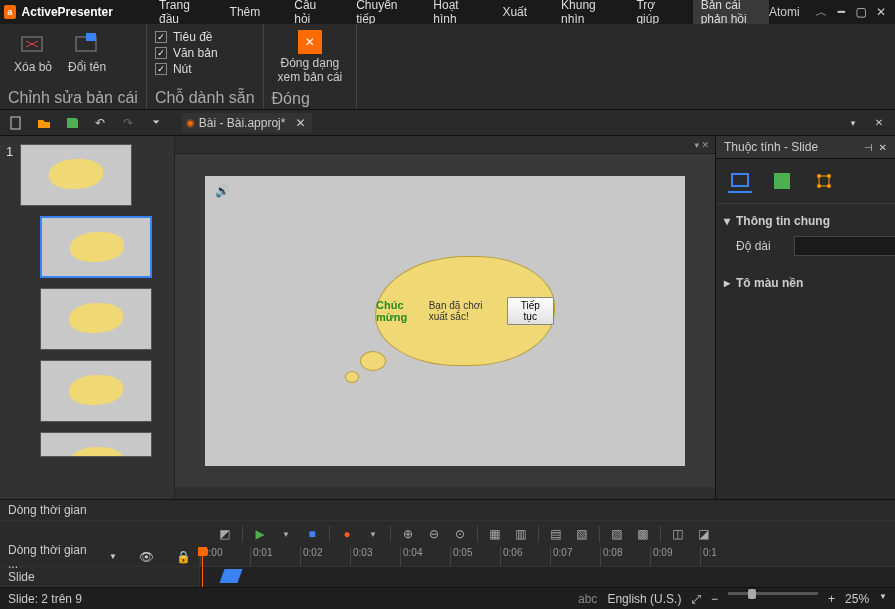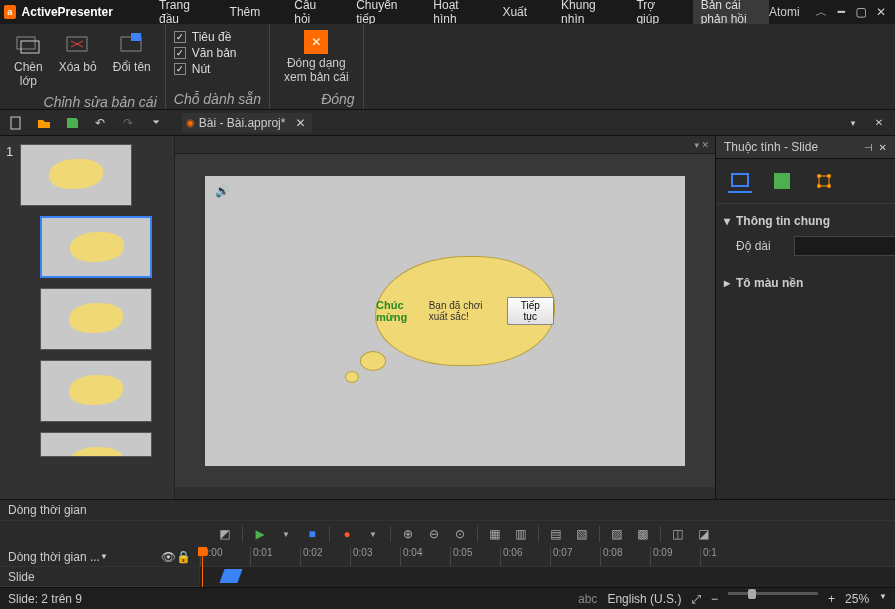--- a/index.html
+++ b/index.html
@@ -12,21 +12,21 @@
 .titlebar .menu-item { color: #ddd; padding: 0 8px; height: 36px; display: flex; align-items: center; cursor: pointer; margin-left: 18px; }
 .titlebar .menu-item.active { background: #3a3a3a; }
 .titlebar .spacer { flex: 1; }
 .titlebar .company { color: #ccc; margin-right: 12px; }
 .titlebar .win-btn { width: 24px; height: 24px; display: flex; align-items: center; justify-content: center; color: #ccc; cursor: pointer; }
 
 
 .ribbon { background: #2a2a2a; height: 86px; display: flex; border-bottom: 1px solid #111; }
 .ribbon-group { display: flex; flex-direction: column; border-right: 1px solid #444; padding: 2px 8px; }
 .ribbon-group-content { flex: 1; display: flex; align-items: flex-start; gap: 4px; }
-.ribbon-group-label { text-align: right; color: #aaa; font-size: 14px; padding-top: 2px; font-style: italic; }
+.ribbon-group-label { text-align: left; color: #aaa; font-size: 16px; padding-top: 2px; }
 .ribbon-btn { display: flex; flex-direction: column; align-items: center; padding: 4px 6px; cursor: pointer; color: #ccc; }
 .ribbon-btn .icon-box { width: 28px; height: 28px; display: flex; align-items: center; justify-content: center; margin-bottom: 2px; }
 .ribbon-check-list { display: flex; flex-direction: column; gap: 2px; padding-top: 4px; }
 .ribbon-check { display: flex; align-items: center; gap: 6px; color: #ddd; cursor: pointer; }
 .ribbon-check .box { width: 12px; height: 12px; border: 1px solid #888; display: flex; align-items: center; justify-content: center; color: #fff; font-size: 9px; line-height: 1; }
 
 
 .quickbar { background: #2a2a2a; height: 26px; display: flex; align-items: center; padding: 0 6px; gap: 8px; border-bottom: 1px solid #111; }
 .quickbar .qbtn { width: 20px; height: 20px; display: flex; align-items: center; justify-content: center; cursor: pointer; color: #ccc; }
 .quickbar .tab { display: flex; align-items: center; background: #333; padding: 0 6px 0 4px; height: 20px; border-radius: 2px; margin-left: 8px; }
@@ -78,21 +78,21 @@
 .timeline-area { background: #2a2a2a; border-top: 1px solid #111; }
 .timeline-header { display: flex; align-items: center; padding: 3px 8px; }
 .timeline-controls { display: flex; align-items: center; padding: 4px 8px; gap: 8px; border-top: 1px solid #333; }
 .tl-btn { width: 18px; height: 18px; display: flex; align-items: center; justify-content: center; cursor: pointer; color: #aaa; }
 .tl-play { color: #4caf50; }
 .tl-stop { color: #3b82f6; }
 .tl-rec { color: #ff5722; }
 .tl-sep { width: 1px; height: 16px; background: #444; }
 .timeline-body { display: flex; height: 40px; }
 .timeline-label-col { width: 200px; border-right: 1px solid #333; }
-.timeline-label-row { display: flex; align-items: center; padding: 2px 8px; gap: 0; height: 20px; border-bottom: 1px solid #333; }
+.timeline-label-row { display: flex; align-items: center; padding: 2px 8px; gap: 22px; height: 20px; border-bottom: 1px solid #333; }
 .timeline-track-col { flex: 1; position: relative; }
 .timeline-ruler { display: flex; height: 20px; border-bottom: 1px solid #333; position: relative; }
 .ruler-tick { flex: 0 0 50px; color: #999; font-size: 10px; border-left: 1px solid #444; padding-left: 2px; }
 .playhead { position: absolute; top: 0; bottom: 0; width: 1px; background: #ff6b00; }
 .playhead-top { position: absolute; top: 0; left: -4px; width: 9px; height: 9px; background: #ff6b00; }
 .track-row { height: 20px; background: #222; position: relative; }
 .track-item { position: absolute; top: 2px; height: 14px; background: #3b82f6; transform: skewX(-20deg); }
 
 
 .statusbar { height: 22px; background: #1e1e1e; border-top: 1px solid #111; display: flex; align-items: center; padding: 0 8px; gap: 12px; }
@@ -126,30 +126,20 @@
   <div class="win-btn">▢</div>
   <div class="win-btn">✕</div>
 </div>
 
 <div class="ribbon">
   <div class="ribbon-group">
     <div class="ribbon-group-content">
       <div class="ribbon-btn">
         <div class="icon-box">
             <svg width="26" height="22">
-              <rect x="2" y="4" width="18" height="12" fill="none" stroke="#888"></rect>
-              <rect x="6" y="8" width="18" height="12" fill="none" stroke="#ccc"></rect>
-            </svg>
-          </div>
-        <div style="white-space:pre-line;text-align:center">Chèn
-lớp</div>
-      </div>
-      <div class="ribbon-btn">
-        <div class="icon-box">
-            <svg width="26" height="22">
               <rect x="2" y="4" width="20" height="14" fill="none" stroke="#888"></rect>
               <line x1="6" y1="8" x2="18" y2="14" stroke="#d44"></line>
               <line x1="18" y1="8" x2="6" y2="14" stroke="#d44"></line>
             </svg>
           </div>
         <div>Xóa bỏ</div>
       </div>
       <div class="ribbon-btn">
         <div class="icon-box">
             <svg width="26" height="22">

